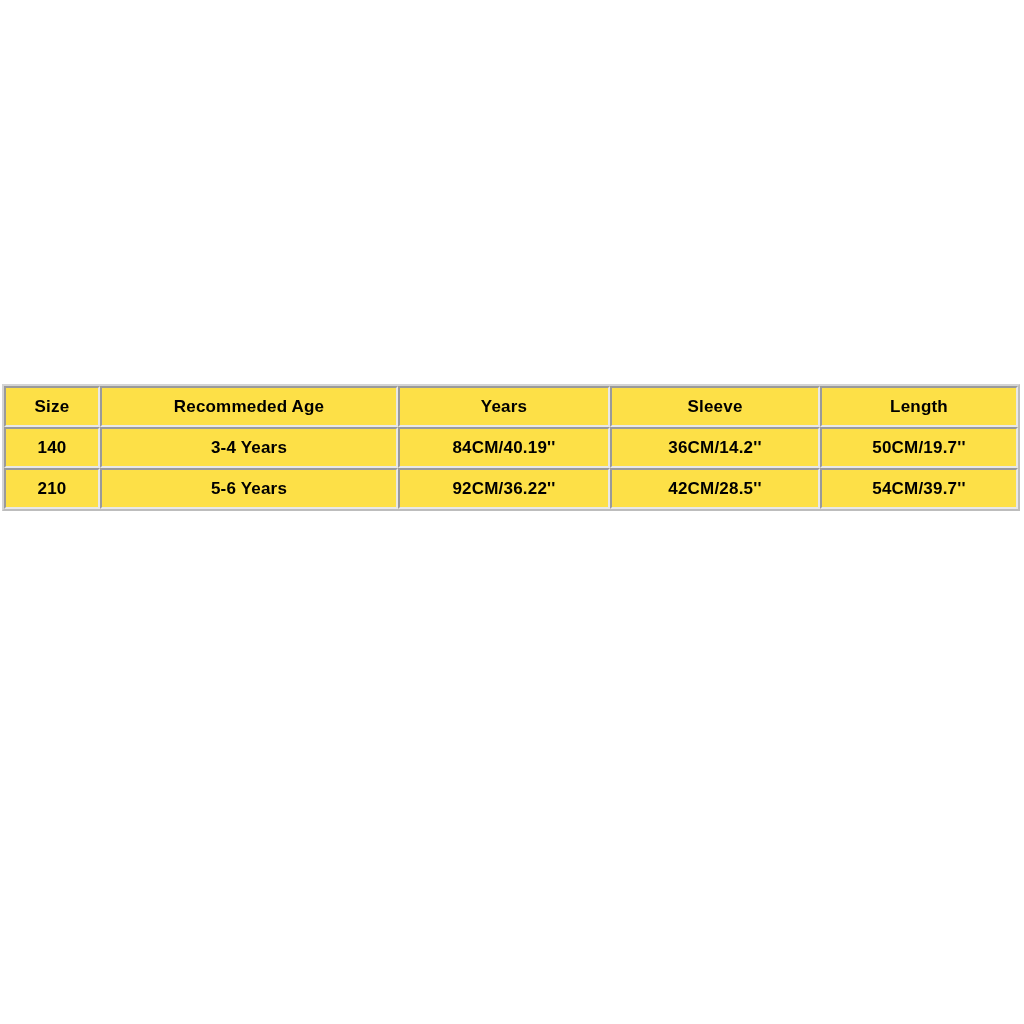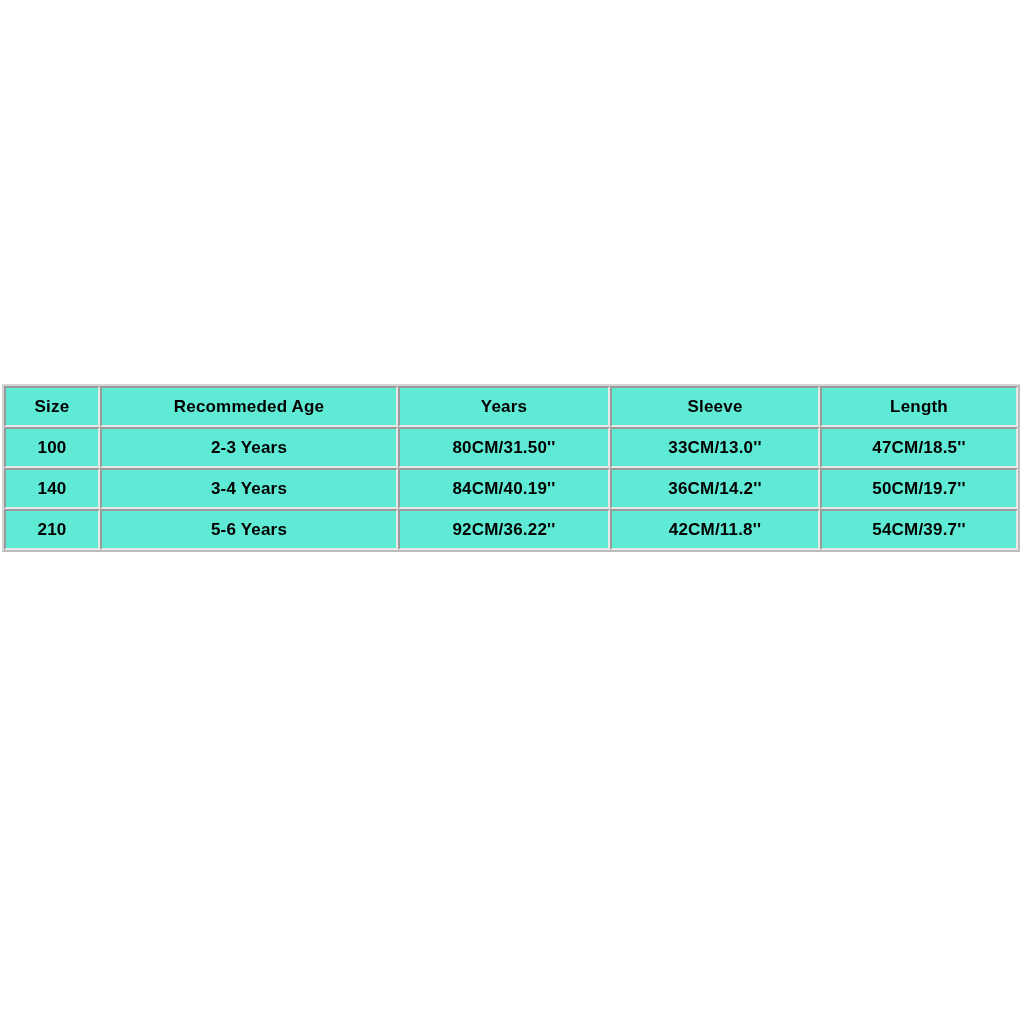--- a/index.html
+++ b/index.html
@@ -45,21 +45,21 @@
     border-right: 2px solid #e8e8e8;
     border-bottom: 2px solid #e8e8e8;
     height: 37px;
     padding: 0 20px;
     text-align: center;
     vertical-align: middle;
     color: #000000;
     font-weight: bold;
     font-size: 17px;
     letter-spacing: 0.2px;
-    background: #5eead4;
+    background: #fde047;
     overflow: hidden;
     white-space: nowrap;
   }
 
   table.size-chart thead th {
     font-size: 17px;
   }
 
   
   col.c-size    { width: 96px; }
@@ -84,35 +84,28 @@
       <tr>
         <th>Size</th>
         <th>Recommeded Age</th>
         <th>Years</th>
         <th>Sleeve</th>
         <th>Length</th>
       </tr>
     </thead>
     <tbody>
       <tr>
-        <td>100</td>
-        <td>2-3 Years</td>
-        <td>80CM/31.50''</td>
-        <td>33CM/13.0''</td>
-        <td>47CM/18.5''</td>
-      </tr>
-      <tr>
         <td>140</td>
         <td>3-4 Years</td>
         <td>84CM/40.19''</td>
         <td>36CM/14.2''</td>
         <td>50CM/19.7''</td>
       </tr>
       <tr>
         <td>210</td>
         <td>5-6 Years</td>
         <td>92CM/36.22''</td>
-        <td>42CM/11.8''</td>
+        <td>42CM/28.5''</td>
         <td>54CM/39.7''</td>
       </tr>
     </tbody>
   </table>
 </div>
 
 </body></html>

